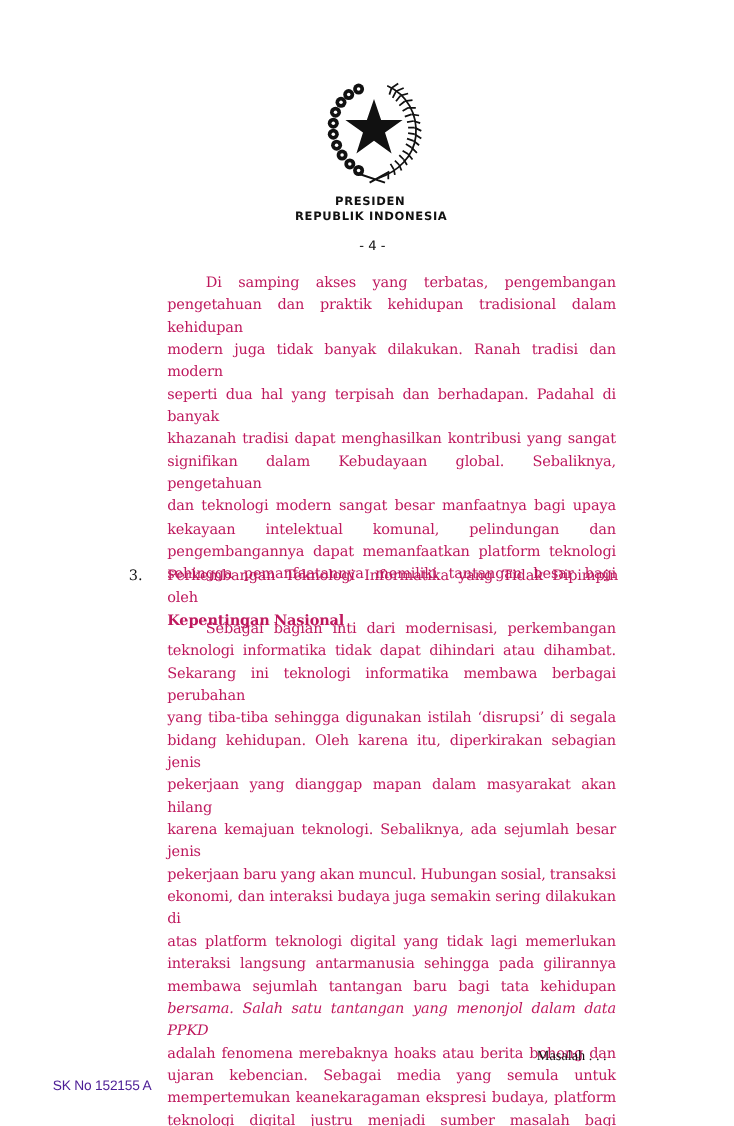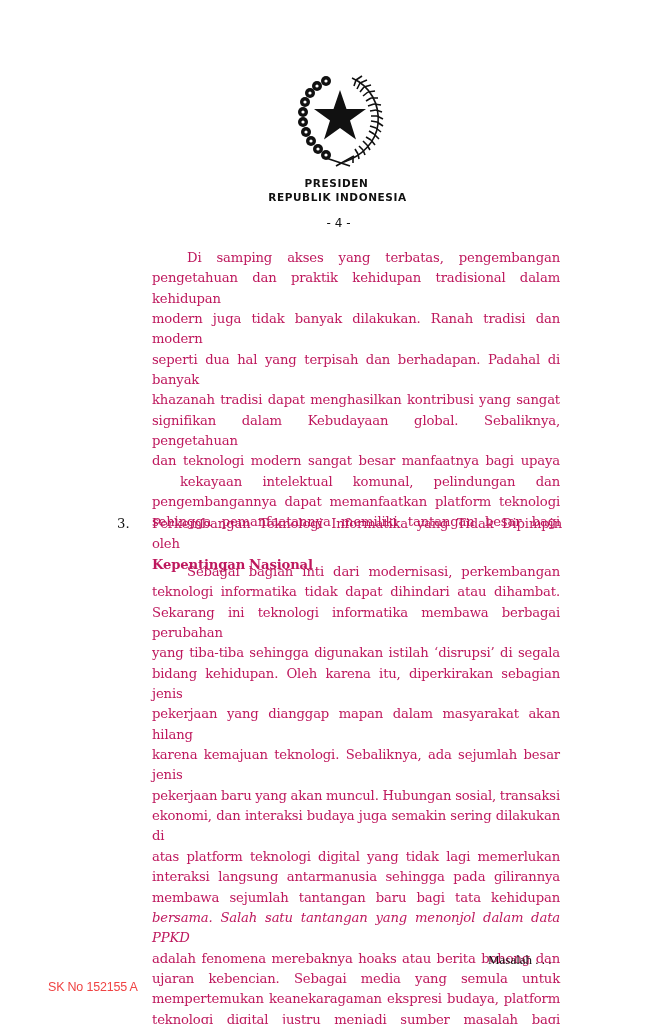--- a/index.html
+++ b/index.html
@@ -76,21 +76,21 @@
       font-family: "Liberation Serif", serif;
       font-size: 13px;
       color: #111;
     }
     .footer-code {
       position: absolute;
       left: 48px;
       top: 980px;
       font-family: "Liberation Sans", sans-serif;
       font-size: 12.5px;
-      color: #ef4444;
+      color: #4c1d95;
       letter-spacing: -0.2px;
     }
     .line { display: block; text-align: justify; text-align-last: justify; white-space: normal; }
     .line.last { text-align-last: left; }
   </style>
 </head>
 <body>
 
 <div class="emblem">
   <svg viewBox="0 0 88 96" xmlns="http://www.w3.org/2000/svg">
@@ -137,21 +137,21 @@
 <div class="page-number">- 4 -</div>
 
 <div class="para p1 indent" id="p1">
     <span class="line">Di samping akses yang terbatas, pengembangan</span>
     <span class="line" style="text-indent: 0px;">pengetahuan dan praktik kehidupan tradisional dalam kehidupan</span>
     <span class="line" style="text-indent: 0px;">modern juga tidak banyak dilakukan. Ranah tradisi dan modern</span>
     <span class="line" style="text-indent: 0px;">seperti dua hal yang terpisah dan berhadapan. Padahal di banyak</span>
     <span class="line" style="text-indent: 0px;">khazanah tradisi dapat menghasilkan kontribusi yang sangat</span>
     <span class="line" style="text-indent: 0px;">signifikan dalam Kebudayaan global. Sebaliknya, pengetahuan</span>
     <span class="line" style="text-indent: 0px;">dan teknologi modern sangat besar manfaatnya bagi upaya</span>
-    <span class="line" style="text-indent: 0px; margin-left: 28px;">kekayaan intelektual komunal, pelindungan dan</span>
+    <span class="line" style="text-indent: 0px;">kekayaan intelektual komunal, pelindungan dan</span>
     <span class="line" style="text-indent: 0px;">pengembangannya dapat memanfaatkan platform teknologi</span>
     <span class="line" style="text-indent: 0px;">sehingga pemanfaatannya memiliki tantangan besar bagi</span>
   </div>
 
 <div class="item-number">3.</div>
 <div class="para item-heading" id="h3">
     <span class="line last">Perkembangan Teknologi Informatika yang Tidak Dipimpin oleh</span>
     <span class="line last" style="text-indent: 0px; font-weight: bold;">Kepentingan Nasional</span>
   </div>
 

